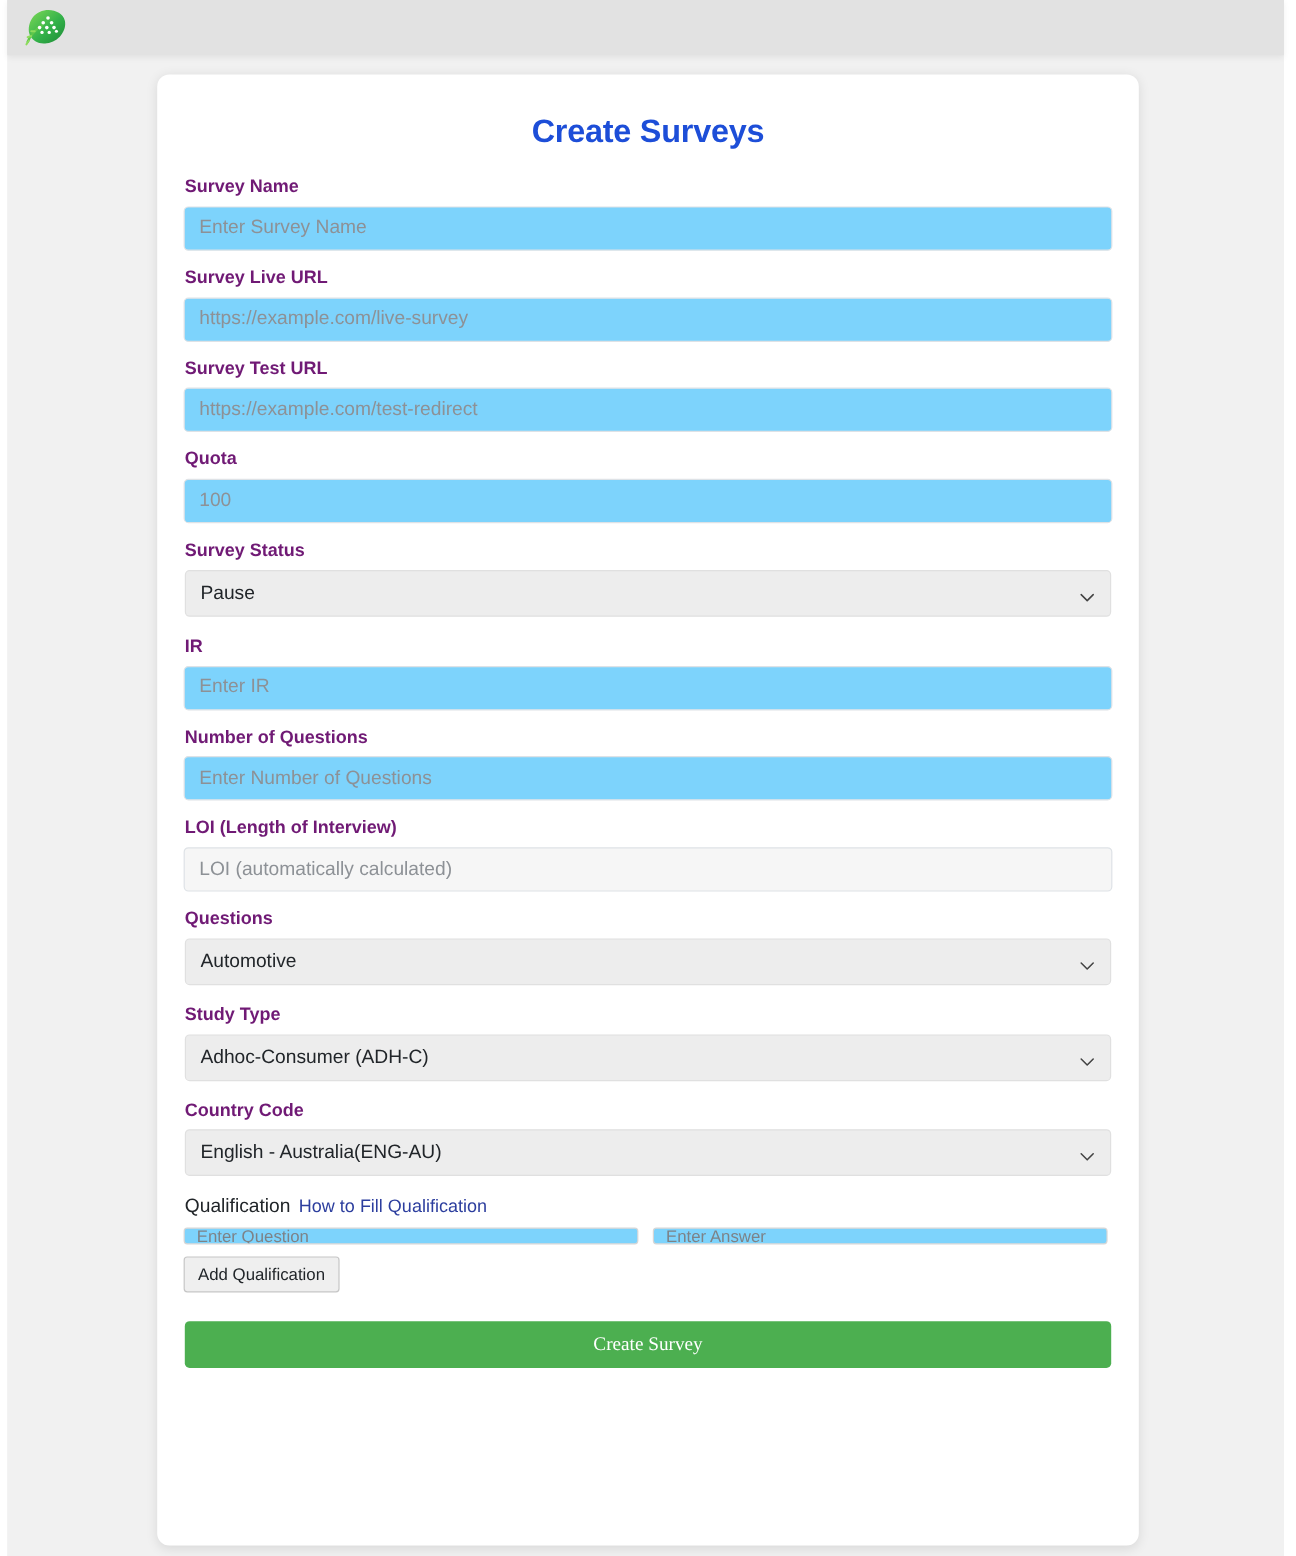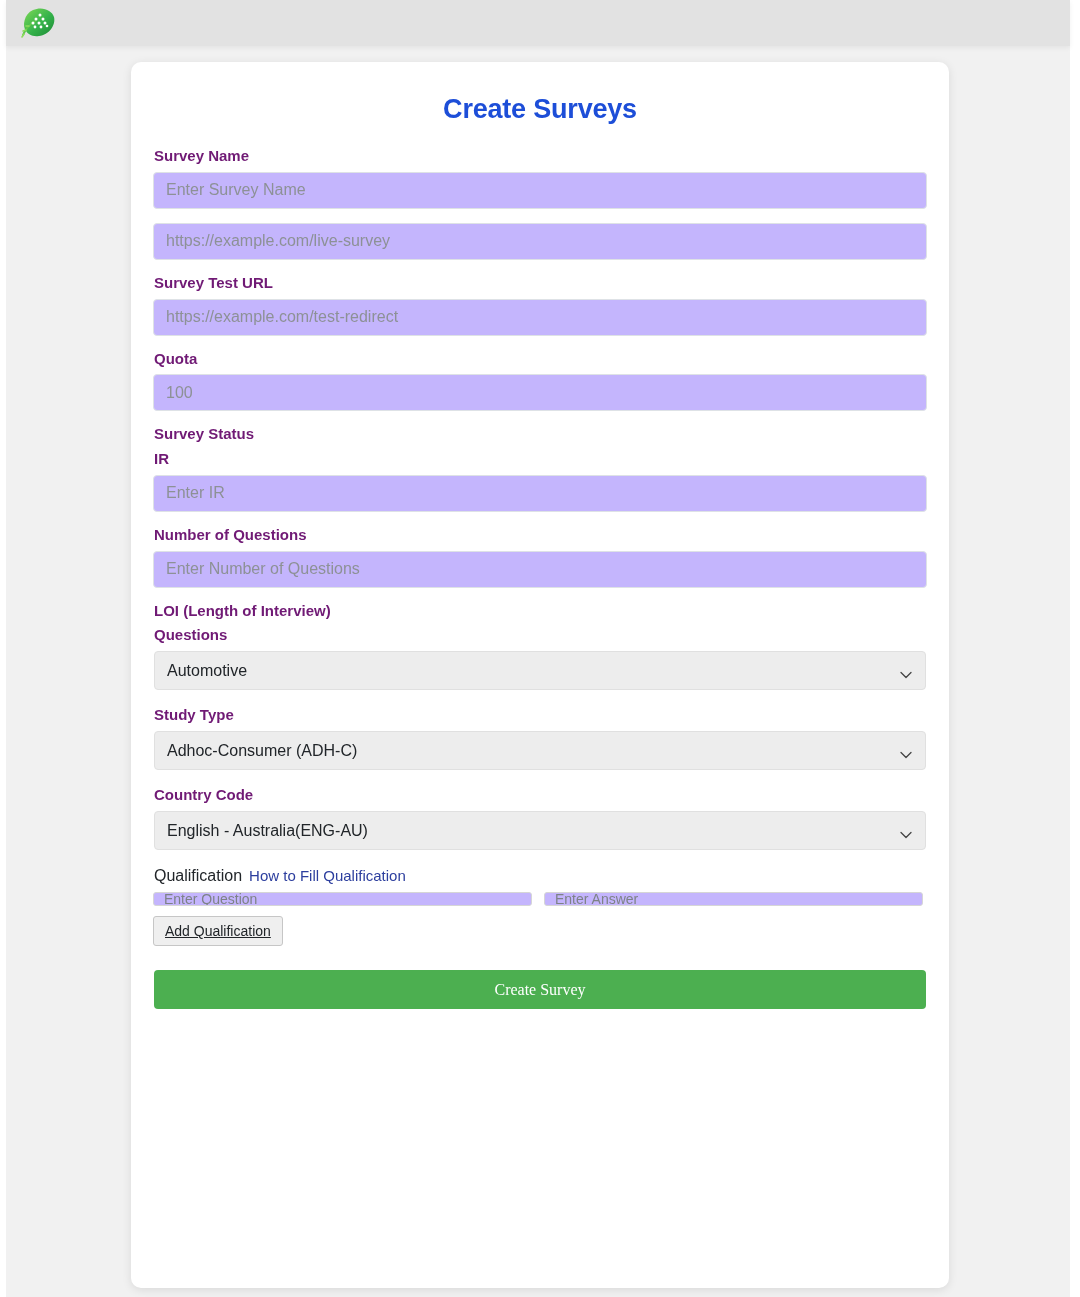--- a/index.html
+++ b/index.html
@@ -87,21 +87,21 @@
   }
 
   .control {
     display: block;
     width: 100%;
     height: 37px;
     padding: 6px 12px;
     font-family: "Liberation Sans", sans-serif;
     font-size: 16px;
     color: #333333;
-    background: #c4b5fd;
+    background: #7dd3fc;
     border: 1px solid #dee2e6;
     border-radius: 4px;
     outline: none;
     margin-bottom: 14px;
   }
   .control::placeholder { color: #8d9196; }
 
   .control.readonly {
     background: #f6f6f6;
     color: #8d9196;
@@ -173,21 +173,20 @@
     display: inline-block;
     font-family: "Liberation Sans", sans-serif;
     font-size: 14px;
     color: #212529;
     background: #efefef;
     border: 1px solid #c6c6c6;
     border-radius: 3px;
     padding: 6px 11px;
     cursor: pointer;
     margin-bottom: 22px;
-    text-decoration: underline;
   }
 
   .create-btn {
     display: block;
     width: 772px;
     margin-left: 1px;
     height: 39px;
     background: #4caf50;
     color: #ffffff;
     font-family: Liberation Serif, serif;
@@ -235,49 +234,61 @@
   <div class="card">
 
     <h1 class="card-title">Create Surveys</h1>
 
     <div class="field">
       <label class="field-label">Survey Name</label>
       <input class="control" type="text" placeholder="Enter Survey Name" style="">
     </div>
 
     <div class="field">
+      <label class="field-label">Survey Live URL</label>
       <input class="control" type="text" placeholder="https://example.com/live-survey" style="">
     </div>
 
     <div class="field">
       <label class="field-label">Survey Test URL</label>
       <input class="control" type="text" placeholder="https://example.com/test-redirect" style="">
     </div>
 
     <div class="field">
       <label class="field-label">Quota</label>
       <input class="control" type="text" placeholder="100" style="">
     </div>
 
     <div class="field">
       <label class="field-label">Survey Status</label>
+      <div class="select-wrap">
+        <select class="control select">
+          <option>Pause</option>
+        </select>
+        <span class="chev">
+          <svg viewBox="0 0 12 8" width="12" height="8" xmlns="http://www.w3.org/2000/svg">
+            <path d="M1 1.5 L6 6.5 L11 1.5" stroke="#444" stroke-width="1.3" fill="none" stroke-linecap="round" stroke-linejoin="round"></path>
+          </svg>
+        </span>
+      </div>
     </div>
 
     <div class="field">
       <label class="field-label">IR</label>
       <input class="control" type="text" placeholder="Enter IR" style="">
     </div>
 
     <div class="field">
       <label class="field-label">Number of Questions</label>
       <input class="control" type="text" placeholder="Enter Number of Questions" style="">
     </div>
 
     <div class="field">
       <label class="field-label">LOI (Length of Interview)</label>
+      <input class="control readonly" type="text" readonly="" placeholder="LOI (automatically calculated)" style="">
     </div>
 
     <div class="field">
       <label class="field-label">Questions</label>
       <div class="select-wrap">
         <select class="control select">
           <option>Automotive</option>
         </select>
         <span class="chev">
           <svg viewBox="0 0 12 8" width="12" height="8" xmlns="http://www.w3.org/2000/svg">

